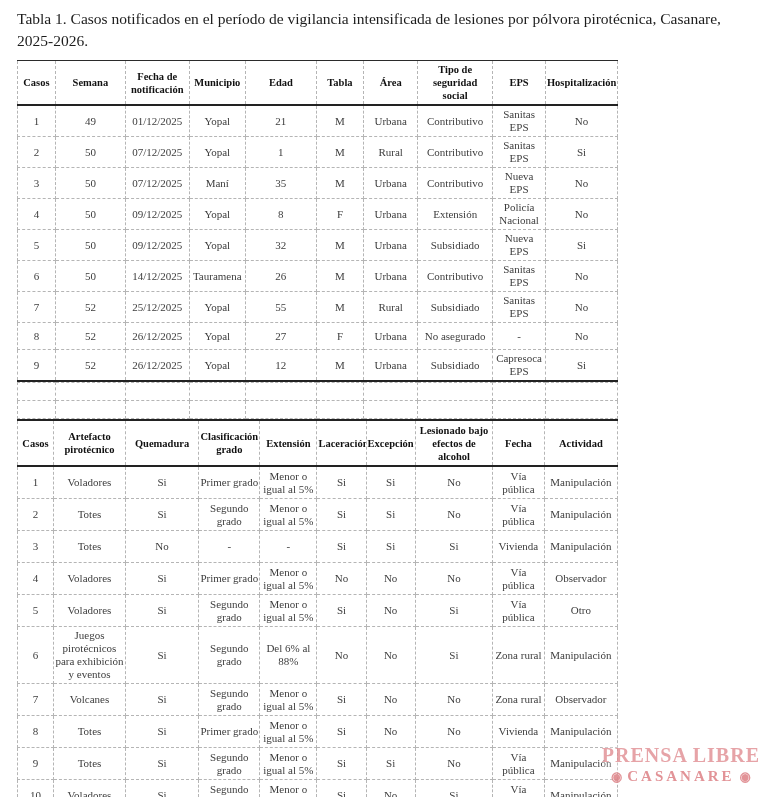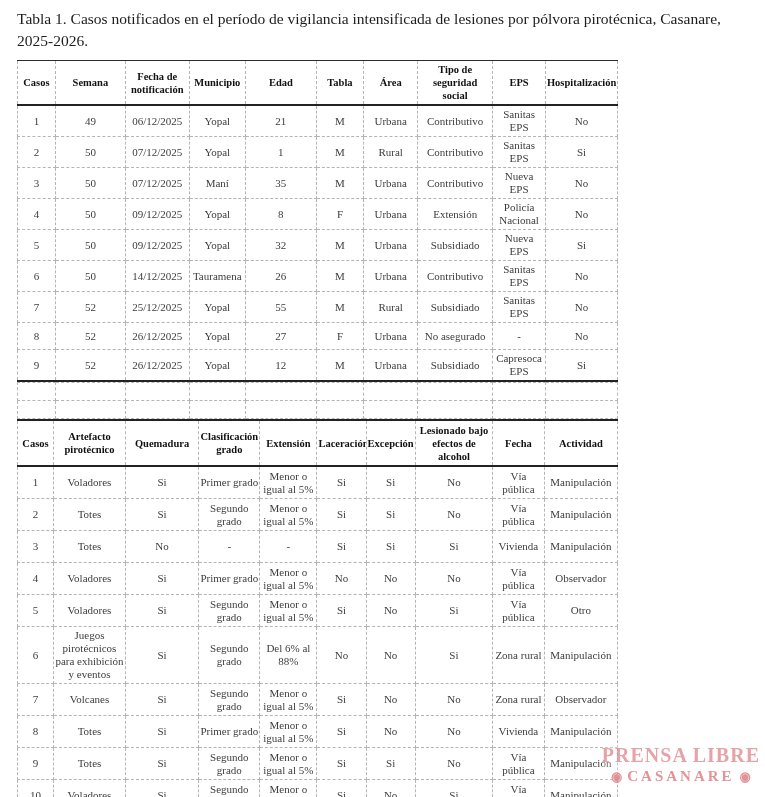--- a/index.html
+++ b/index.html
@@ -104,21 +104,21 @@
           <th>Área</th>
           <th>Tipo de seguridad social</th>
           <th>EPS</th>
           <th>Hospitalización</th>
         </tr>
     </thead>
     <tbody>
         <tr>
           <td>1</td>
           <td>49</td>
-          <td>06/12/2025</td>
+          <td>01/12/2025</td>
           <td>Yopal</td>
           <td>21</td>
           <td>M</td>
           <td>Urbana</td>
           <td>Contributivo</td>
           <td>Sanitas EPS</td>
           <td>No</td>
         </tr>
         <tr>
           <td>2</td>

